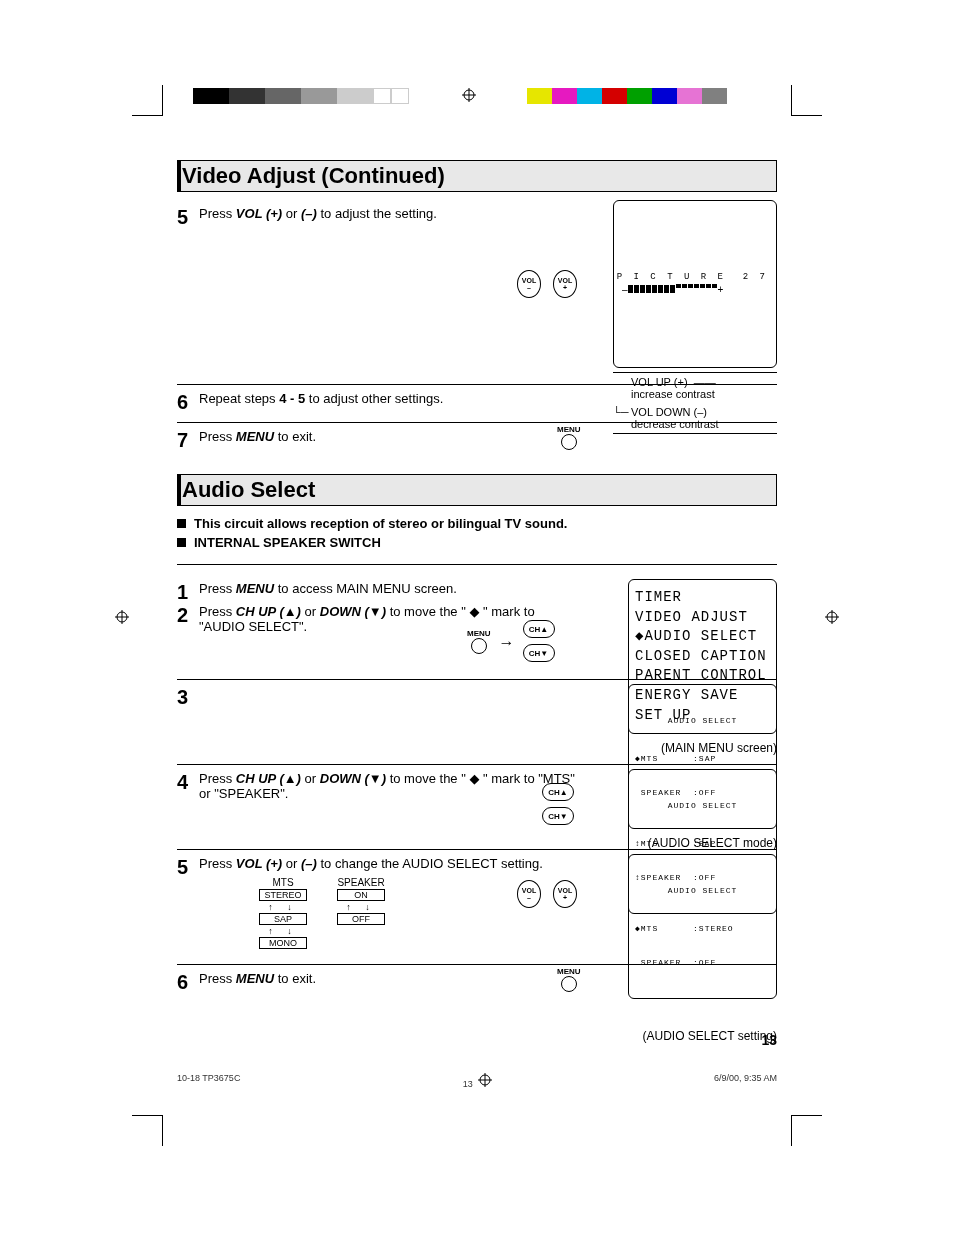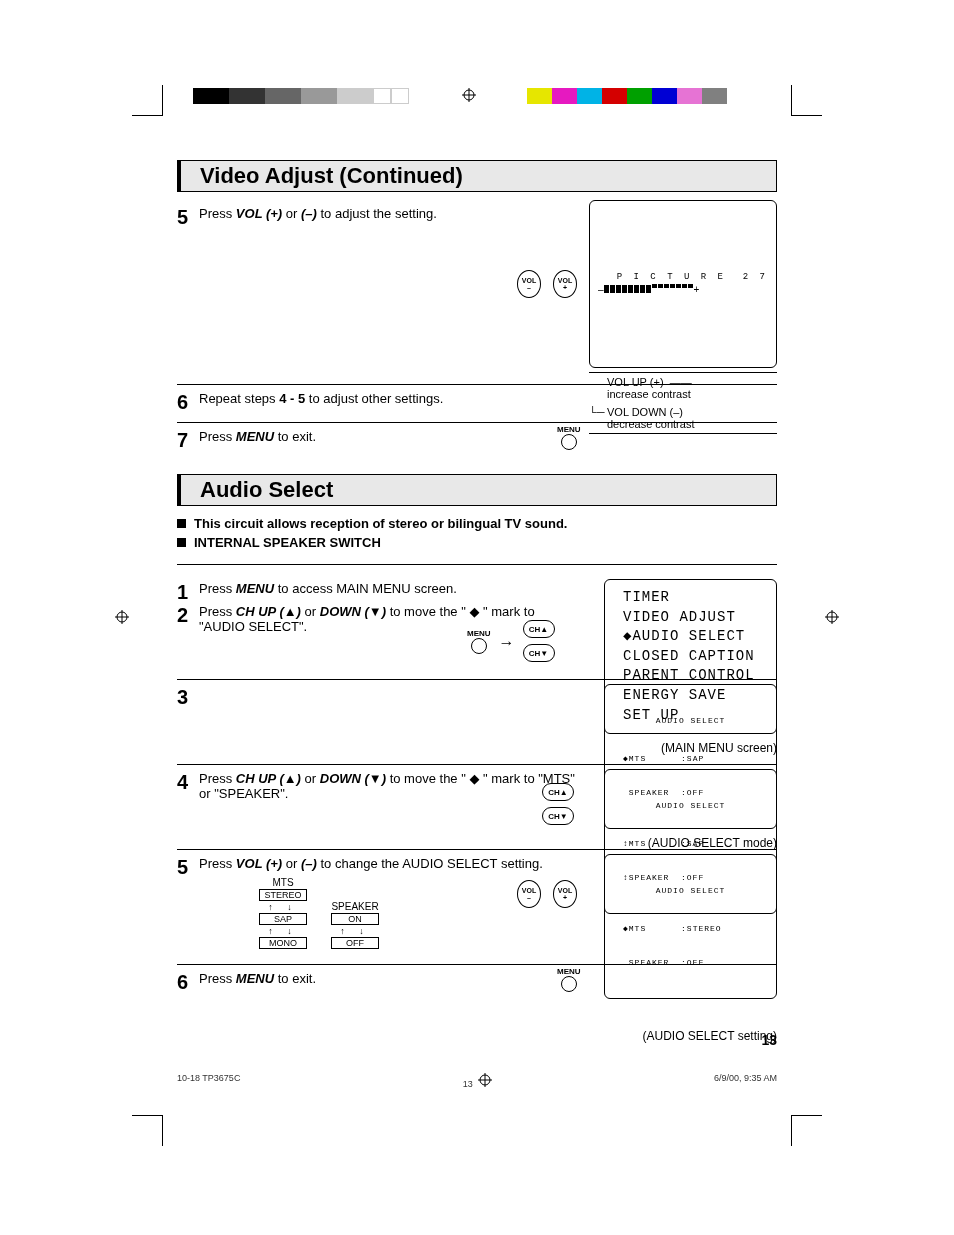--- a/index.html
+++ b/index.html
@@ -21,21 +21,21 @@
   .corner-mark-tl { position:absolute; top:85px; left:132px; width:30px; height:30px; border-right:1px solid #000; border-bottom:1px solid #000;}
   .corner-mark-tr { position:absolute; top:85px; right:132px; width:30px; height:30px; border-left:1px solid #000; border-bottom:1px solid #000;}
   .page {
     width: 600px;
     margin: 40px auto 0 auto;
   }
   .section-title-bar {
     border: 1px solid #000;
     border-left: 4px solid #000;
     background: #e8e8e8;
-    padding: 2px 19px;
+    padding: 2px 1px;
     font-size: 22px;
     font-weight: bold;
     margin-bottom: 8px;
   }
   .step-row {
     display: flex;
     align-items: flex-start;
     border-bottom: 1px solid #000;
     padding: 6px 0 8px 0;
     font-size: 13px;
@@ -69,41 +69,41 @@
     border:1px solid #000; border-radius:9px;
     width:30px; height:16px;
     font-size:8px; font-weight:bold;
   }
   .menu-btn-wrap { display:inline-flex; flex-direction:column; align-items:center; font-size:8px; font-weight:bold; }
   .menu-btn-wrap .circle { width:14px; height:14px; border:1px solid #000; border-radius:50%; }
   .screen-box {
     border:1px solid #000; border-radius:6px;
     font-family: "Courier New", monospace;
     font-size:9px; letter-spacing:2px;
-    padding:8px 18px;
+    padding:8px 6px;
     width:135px;
     line-height:1.4;
   }
   .screen-box-lg { width:150px; height:150px; position:relative; }
   .screen-caption { font-size:12px; text-align:right; margin-top:7px; }
   .right-col { position:absolute; right:0; }
   .vol-pair { display:inline-flex; gap:12px; }
   .ch-pair { display:inline-flex; flex-direction:column; gap:6px; }
   .arrow-r { font-size:16px; }
   .page-num { text-align:right; font-weight:bold; font-size:14px; margin-top:30px; width:600px; margin-left:auto; margin-right:auto;}
   .footer-info {
     width:600px; margin:25px auto 26px auto;
     font-size:9px; display:flex; justify-content:space-between;
     color:#333;
   }
   .corner-bl { position:relative; width:954px; height:50px; }
   .corner-bl .mark-l { position:absolute; left:132px; top:0; width:30px; height:30px; border-right:1px solid #000; border-top:1px solid #000;}
   .corner-bl .mark-r { position:absolute; right:132px; top:0; width:30px; height:30px; border-left:1px solid #000; border-top:1px solid #000;}
   .opt-box { display:inline-block; border:1px solid #000; font-size:9px; padding:0 3px; min-width:40px; text-align:center;}
-  .opt-diagram { display:flex; gap:24px; margin-top:6px; font-size:10px; justify-content:flex-start; padding-left:60px;align-items:flex-end;}
+  .opt-diagram { display:flex; gap:30px; margin-top:6px; font-size:10px; justify-content:flex-start; padding-left:60px;}
   .opt-col { display:flex; flex-direction:column; align-items:center; gap:1px;}
   .opt-hdr { font-size:10px; }
   .opt-arrows { font-size:9px; letter-spacing:6px;}
   svg.reg {width:14px; height:14px;}
 </style>
 </head>
 <body>
 
 <div class="regmarks-top">
   <div class="corner-mark-tl"></div>

